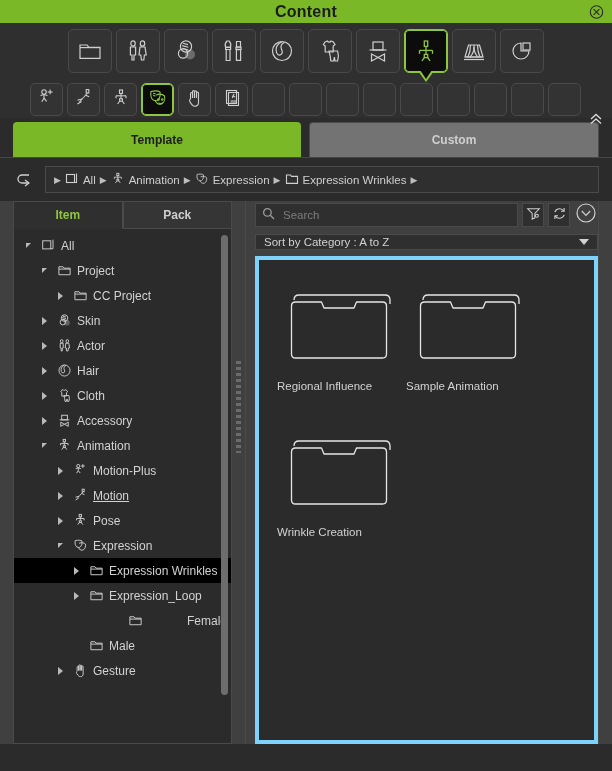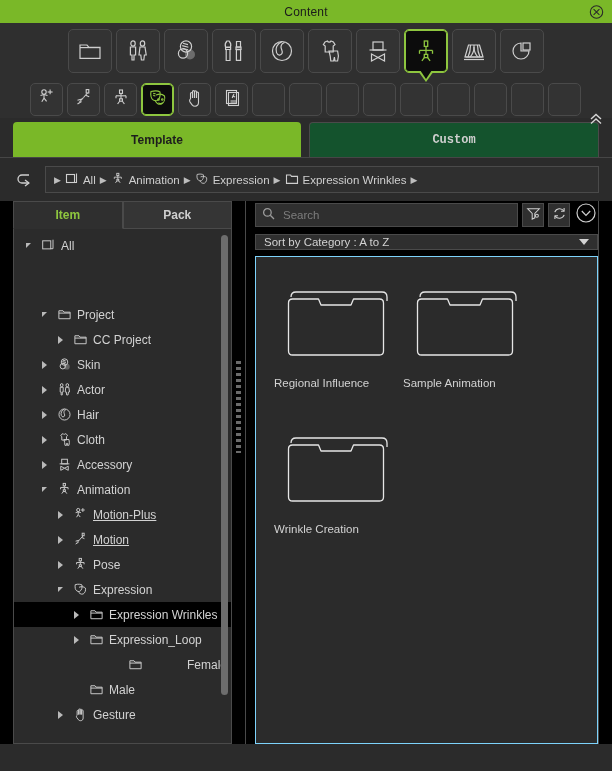--- a/index.html
+++ b/index.html
@@ -14,22 +14,22 @@
 
   
   .titlebar {
     position: relative;
     height: 23px;
     background: #7ab828;
     display: flex; align-items: center; justify-content: center;
   }
   .titlebar .title {
     color: #1b1b1b;
-    font-size: 12px;
-    font-weight: normal;
+    font-size: 16px;
+    font-weight: bold;
     letter-spacing: .2px;
   }
   .titlebar .close {
     position: absolute;
     right: 8px; top: 50%;
     transform: translateY(-50%);
     width: 15px; height: 15px;
     cursor: pointer;
   }
 
@@ -114,21 +114,21 @@
   }
   .maintab {
     flex: 1;
     height: 35px;
     display: flex; align-items: center; justify-content: center;
     font-size: 12px; font-weight: bold;
     cursor: pointer;
     border-radius: 4px 4px 0 0;
   }
   .maintab.active { background: #7ab828; color: #1d1d1d; }
-  .maintab.inactive { background: #14532d; color: #cfcfcf; border: 1px solid #4a4a4a; border-bottom: none; font-family: Liberation Mono, monospace; }
+  .maintab.inactive { background: #737373; color: #cfcfcf; border: 1px solid #4a4a4a; border-bottom: none; }
 
   
   .crumbrow {
     display: flex; align-items: center;
     padding: 8px 13px 8px 13px;
     gap: 10px;
     background: #2b2b2b;
     border-top: 1px solid #464646;
   }
   .backbtn { width: 22px; height: 22px; display:flex; align-items:center; justify-content:center; cursor: pointer; }
@@ -145,21 +145,21 @@
     overflow: hidden;
     white-space: nowrap;
   }
   .crumb { display: inline-flex; align-items: center; gap: 4px; cursor: pointer; }
   .crumb-sep { color: #bdbdbd; font-size: 9px; }
 
   
   .body {
     display: flex;
     height: 543px;
-    background: #000000;
+    background: #404040;
     padding: 0 13px 0 13px;
   }
   .leftpane {
     width: 219px;
     display: flex; flex-direction: column;
     position: relative;
   }
   .splitter {
     width: 13px;
     position: relative;
@@ -257,21 +257,21 @@
     display: flex; align-items: center; justify-content: space-between;
     padding: 0 8px;
     font-size: 11.5px; color: #d2d2d2;
     cursor: pointer;
   }
   .sortrow .dncaret { width:0;height:0;border-left:5px solid transparent;border-right:5px solid transparent;border-top:6px solid #d2d2d2; }
 
   .grid {
     flex: 1;
     margin-top: 6px;
-    border: 1px solid #7dd3fc;
+    border: 4px solid #7dd3fc;
     background: #2b2b2b;
     padding: 16px 0 0 18px;
     display: flex;
     flex-wrap: wrap;
     align-content: flex-start;
     gap: 0;
     overflow: hidden;
   }
   .cell {
     width: 129px;
@@ -636,21 +636,21 @@
           <span class="nicon">
             <svg width="15" height="15" viewBox="0 0 16 16">
               <g fill="none" stroke="#c9c9c9" stroke-width="1.05">
                 <rect x="1.8" y="3" width="8.6" height="8.6"></rect>
                 <path d="M12.8 1.8 v9.6 h-2.4"></path>
               </g>
             </svg>
           </span>
           <span>All</span>
         </div>
-        <div class="node" style="padding-left: 24px; margin-top: 44px;">
+        <div class="node" style="padding-left: 24px;">
           <span class="tw">
             <span class="caret-d"></span>
           </span>
           <span class="nicon">
             <svg width="15" height="15" viewBox="0 0 16 16">
               <g fill="none" stroke="#c9c9c9" stroke-width="1.05">
                 <path d="M2 4 h4.4 l1.1 1.5 h6.5 v7 h-12 z"></path>
                 <path d="M2 6.5 h12"></path>
               </g>
             </svg>
@@ -763,21 +763,21 @@
                 <path d="M11.8 5.9 v1.9"></path>
                 <path d="M7.8 5.9 v2.4"></path>
                 <rect x="6.7" y="8.3" width="2.2" height="1.9"></rect>
                 <path d="M6.7 10.2 l-1.6 2.2"></path>
                 <path d="M8.9 10.2 l1.6 2.2"></path>
               </g>
             </svg>
           </span>
           <span>Animation</span>
         </div>
-        <div class="node" style="padding-left: 40px; text-decoration: underline;">
+        <div class="node" style="padding-left: 40px;">
           <span class="tw">
             <span class="caret-r"></span>
           </span>
           <span class="nicon">
             <svg width="15" height="15" viewBox="0 0 16 16">
               <g fill="none" stroke="#c9c9c9" stroke-width="1.05">
                 <circle cx="5.6" cy="3.2" r="1.7"></circle>
                 <path d="M5.6 4.9 v3.2"></path>
                 <path d="M2.8 6 l2.8 -.8 l2.8 .8"></path>
                 <path d="M5.6 8.1 l-1.8 2.8"></path>

